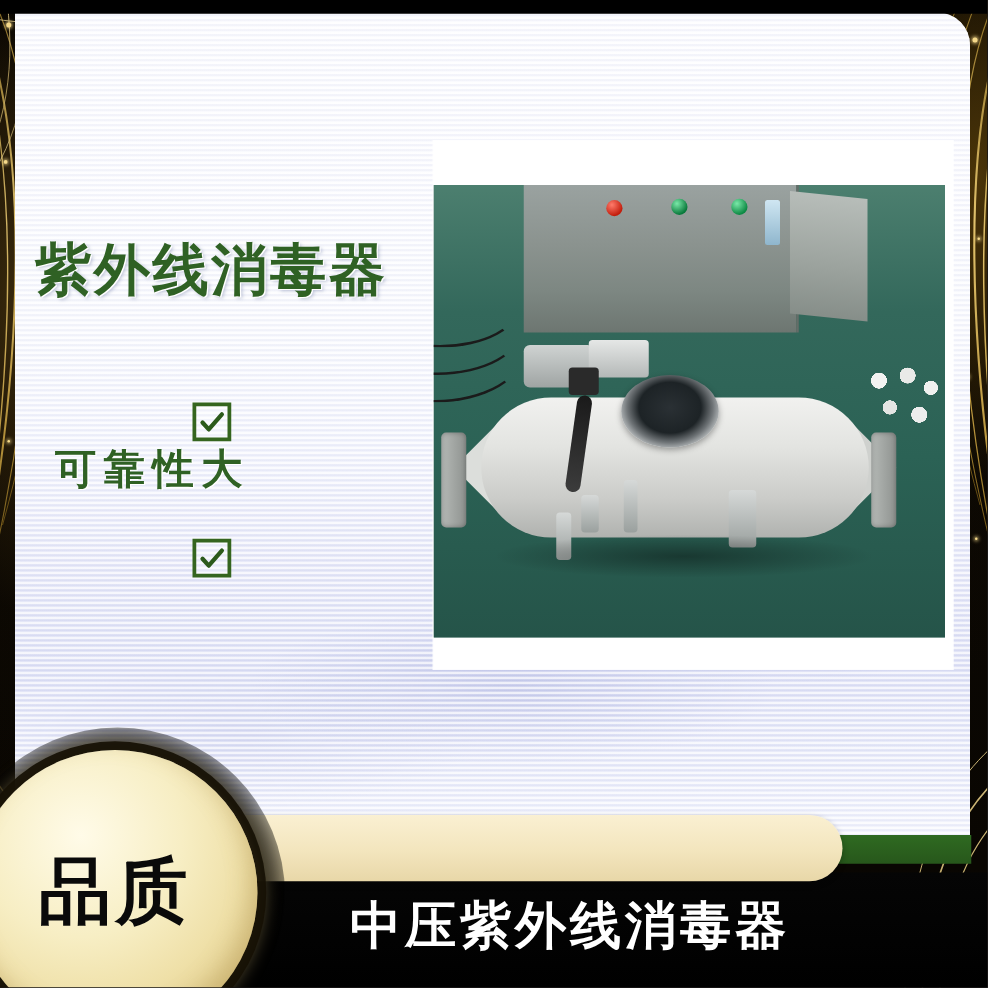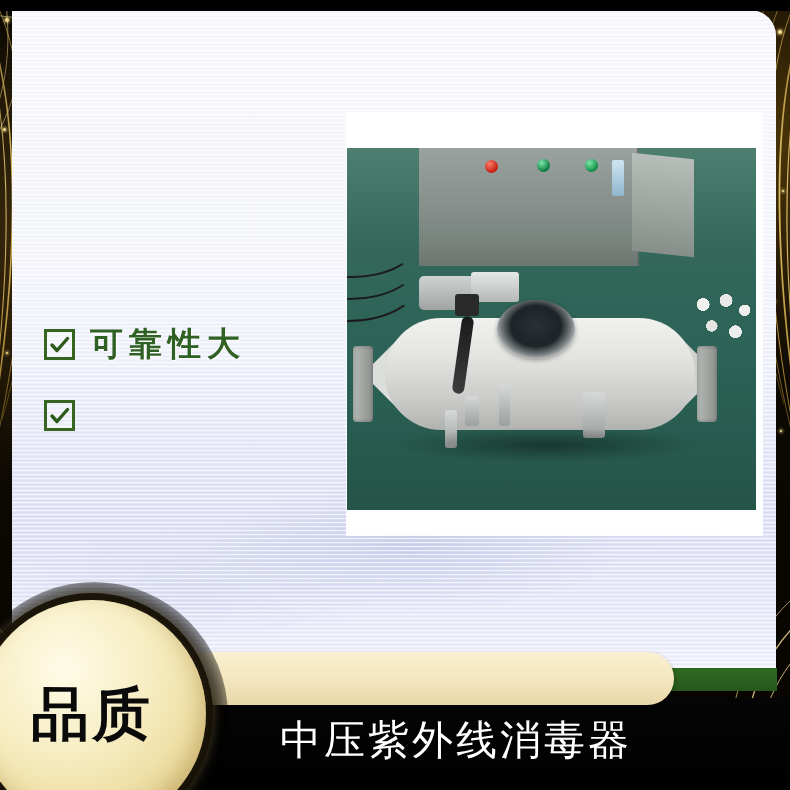--- a/index.html
+++ b/index.html
@@ -91,21 +91,21 @@
     font-size:45px; font-weight:bold; letter-spacing:2px;
     color:#2f6124;
     text-shadow:
       1px 1px 0 #ffffff,
       2px 2px 3px rgba(120,130,170,.45);
     z-index:5;
   }
 
   
   .features { position:absolute; left:44px; top:322px; z-index:5; }
-  .feature { display:flex; align-items:center; margin-bottom:33px; }
+  .feature { display:flex; align-items:flex-end; margin-bottom:33px;flex-direction:column; }
   .chk {
     width:31px; height:31px; flex:0 0 31px;
     border:3px solid #35651f;
     display:flex; align-items:center; justify-content:center;
     margin-right:15px;
     background:rgba(255,255,255,.25);
   }
   .chk svg { display:block; }
   .feature-label {
     font-size:33px; font-weight:bold; color:#2f6124;
@@ -268,21 +268,21 @@
   }
 
   
   .footer {
     position:absolute; left:0; right:0; bottom:0; height:92px;
     background:linear-gradient(180deg,#050505 0%,#000 100%);
     z-index:6;
   }
   .footer-text {
     position:absolute; left:280px; bottom:22px;
-    font-size:41px; font-weight:normal; color:#ffffff;
+    font-size:41px; font-weight:bold; color:#ffffff;
     letter-spacing:3px;
     z-index:9;
   }
   .top-black {
     position:absolute; left:0; top:0; right:0; height:11px;
     background:#000; z-index:5;
   }
 </style>
 </head>
 <body>
@@ -365,20 +365,21 @@
     <i style="left:150px;top:772px;width:3px;height:3px"></i>
   </div>
 
   <div class="panel">
     <div class="panel-wash"></div>
   </div>
 
   <div class="top-black"></div>
 
 
+  <div class="headline">紫外线消毒器</div>
 
   <div class="features">
     <div class="feature">
       <span class="chk">
         <svg width="21" height="21" viewBox="0 0 21 21" aria-hidden="true">
           <path d="M3 11 L8 16.5 L18.5 4.5" fill="none" stroke="#2c5a1b" stroke-width="3.4" stroke-linecap="round" stroke-linejoin="round"></path>
         </svg>
       </span>
       <span class="feature-label">可靠性大</span>
     </div>

